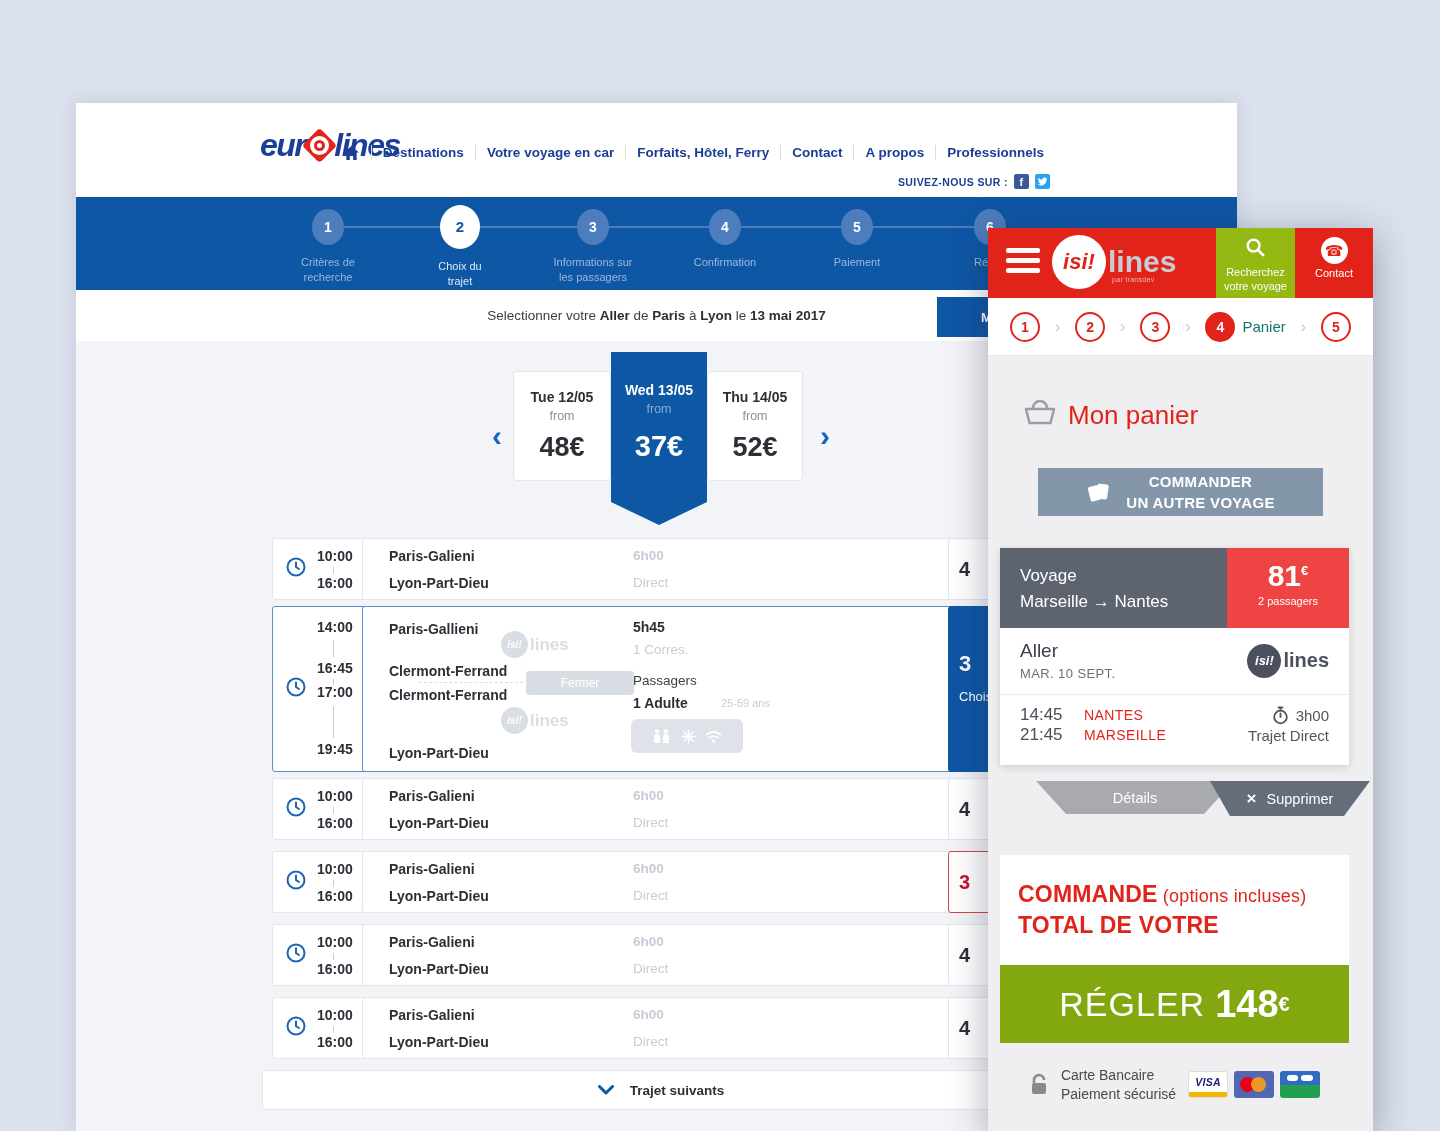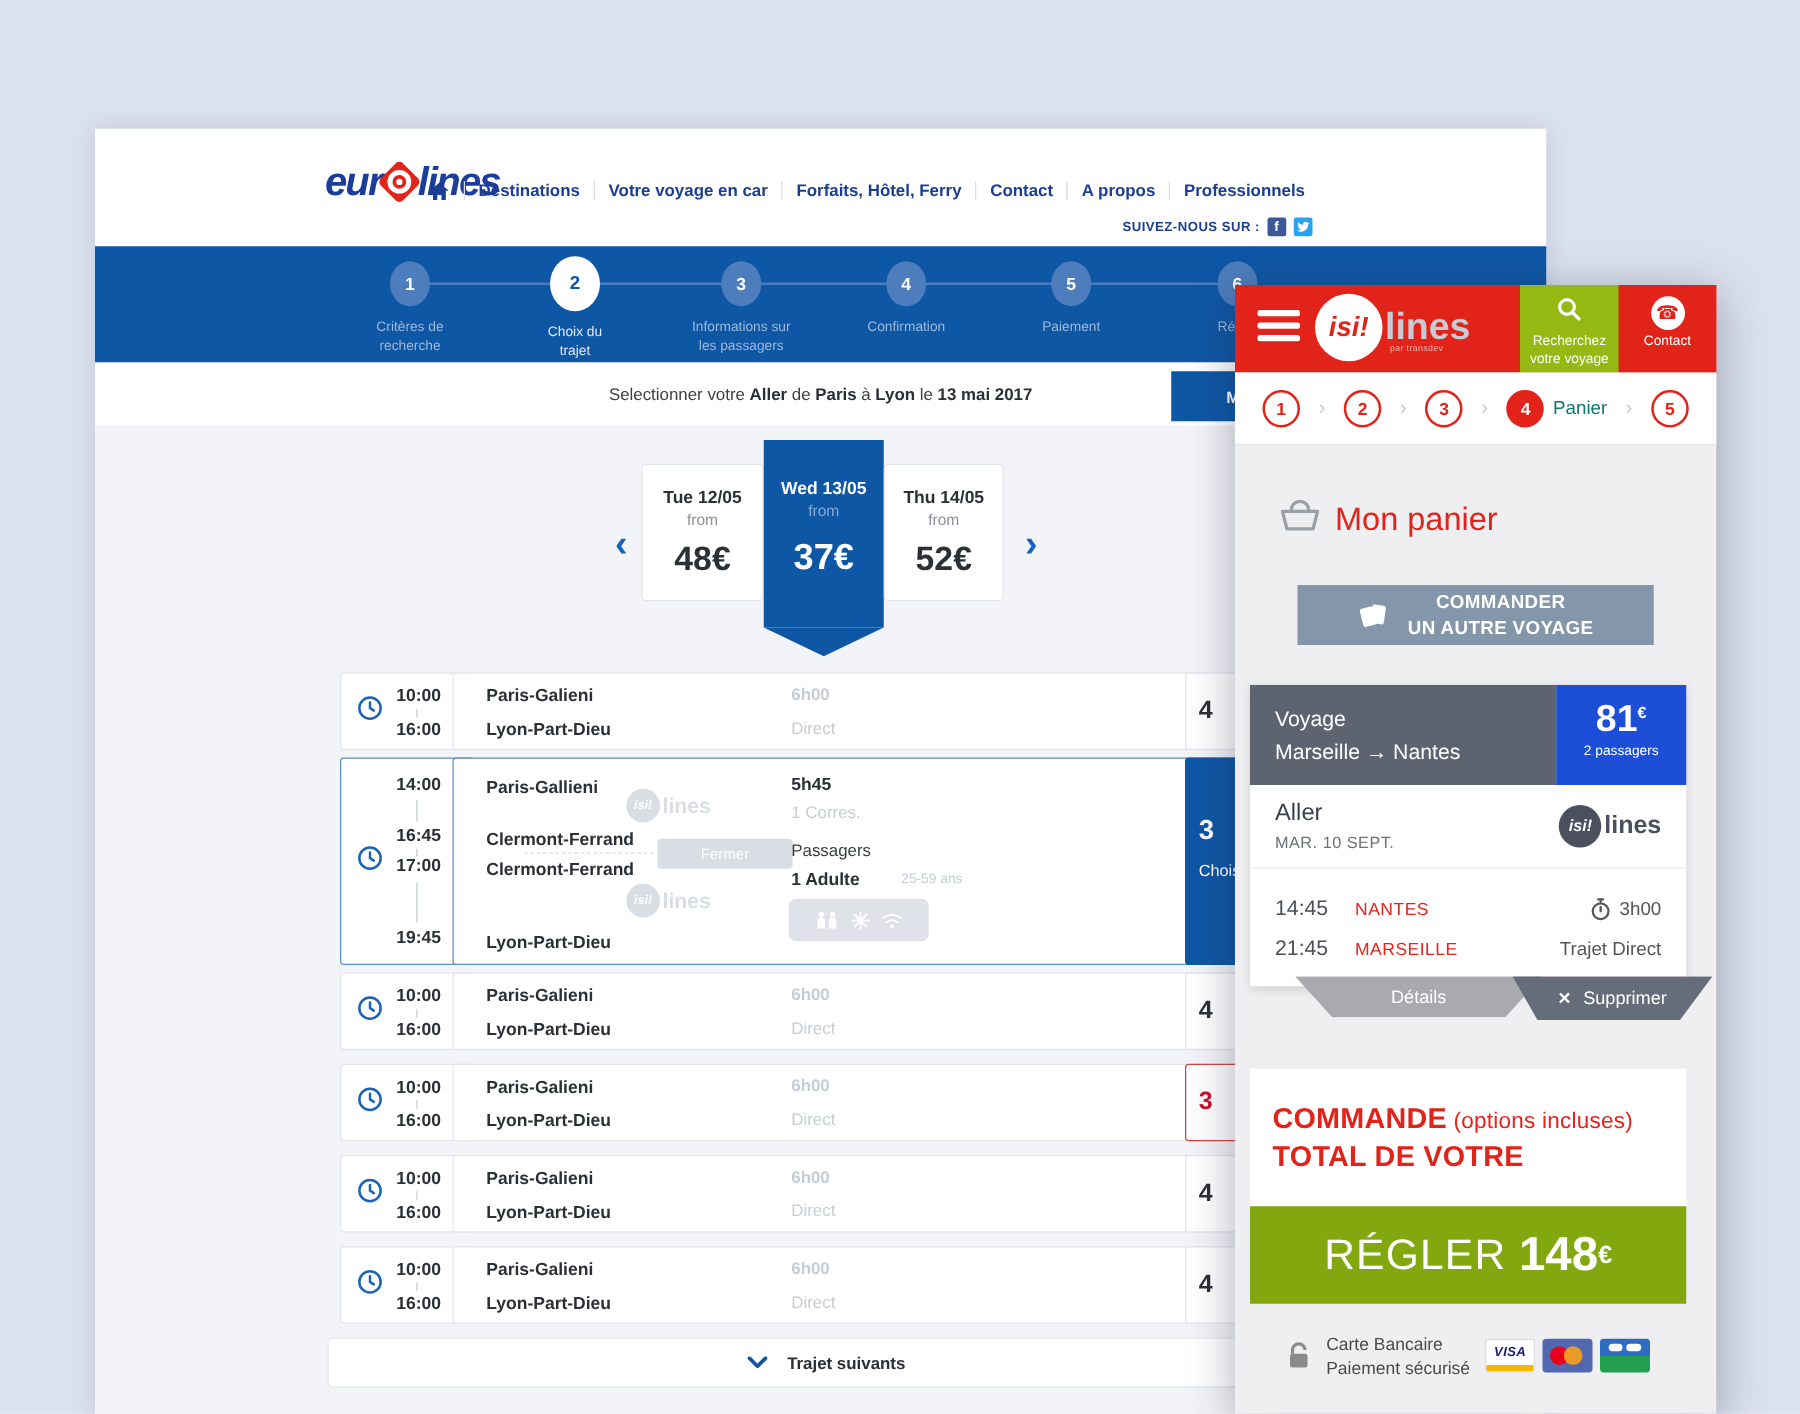--- a/index.html
+++ b/index.html
@@ -149,34 +149,34 @@
   .basket{position:absolute;left:34px;top:170px}
   .cmd-btn{position:absolute;left:50px;top:240px;width:285px;height:48px;background:#8496aa;border:none;
        color:#fff;display:flex;align-items:center;justify-content:center;gap:14px;cursor:pointer;
        font-family:"Liberation Sans",sans-serif}
   .cmd-text{font-size:15px;font-weight:bold;line-height:1.4;letter-spacing:.3px;text-align:center}
 
   .vcard{position:absolute;left:12px;top:320px;width:349px;background:#fff;box-shadow:0 2px 8px rgba(0,0,0,.14)}
   .vhead{display:flex;height:80px}
   .vhead-l{flex:1;background:#5d6470;color:#fff;box-sizing:border-box;padding:15px 0 0 20px;
        font-size:17px;line-height:1.5}
-  .vhead-r{width:104px;background:#1d4ed8;color:#fff;text-align:center;box-sizing:border-box;padding-top:13px}
+  .vhead-r{width:122px;background:#ef4444;color:#fff;text-align:center;box-sizing:border-box;padding-top:13px}
   .vprice{font-size:30px;font-weight:bold;line-height:1}
   .vprice sup{font-size:13px;font-weight:bold}
   .vpass{font-size:11px;margin-top:4px}
   .aller-row{display:flex;justify-content:space-between;align-items:center;padding:12px 20px 13px;
        border-bottom:1px solid #ececec}
   .a1{font-size:19px;color:#3a404c}
   .a2{font-size:13px;color:#6b7077;margin-top:4px;letter-spacing:.4px}
   .blogo{display:flex;align-items:center;gap:2px}
   .blogo-c{width:34px;height:34px;border-radius:50%;background:#4a505e;color:#fff;font-weight:bold;
        font-size:13px;font-style:italic;display:flex;align-items:center;justify-content:center}
   .blogo-l{color:#4a505e;font-weight:bold;font-size:20px}
   .vtimes{padding:10px 20px 20px}
-  .trow{display:flex;align-items:center;margin-top:12px}
+  .trow{display:flex;align-items:center;margin-top:0}
   .tt{width:64px;font-size:17px;color:#4a4f57}
   .tc{flex:1;font-size:14px;color:#e2231a;letter-spacing:.4px}
   .tr-r{color:#555;font-size:15px;display:flex;align-items:center;gap:7px}
   .tab-det{position:absolute;left:48px;top:553px;width:198px;height:33px;background:#a8aaad;border:none;
        color:#fff;font-size:14.5px;cursor:pointer;font-family:"Liberation Sans",sans-serif;
        clip-path:polygon(0 0,100% 0,calc(100% - 30px) 100%,30px 100%)}
   .tab-sup{position:absolute;left:222px;top:553px;width:160px;height:35px;background:#656c7a;border:none;
        color:#fff;font-size:14.5px;cursor:pointer;font-family:"Liberation Sans",sans-serif;
        display:flex;align-items:center;justify-content:center;gap:10px;
        clip-path:polygon(0 0,100% 0,calc(100% - 26px) 100%,20px 100%)}

